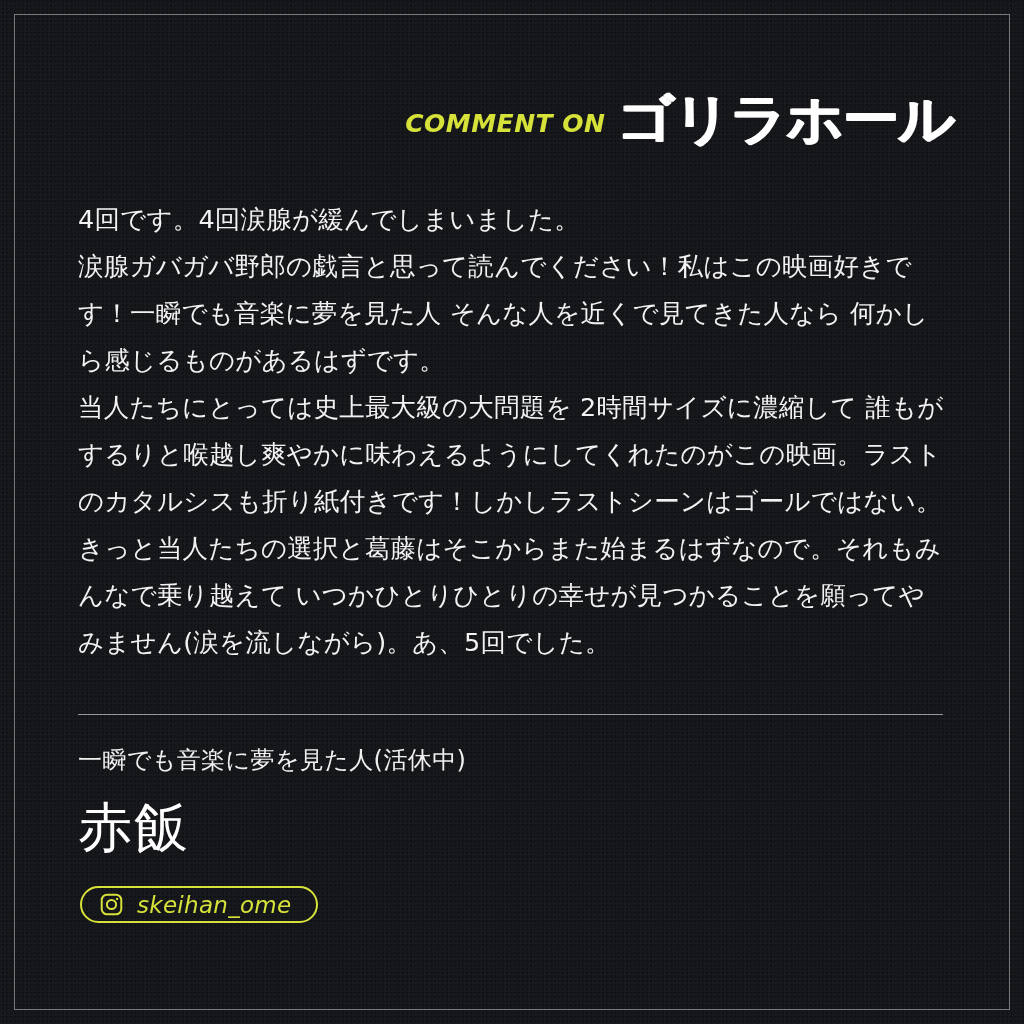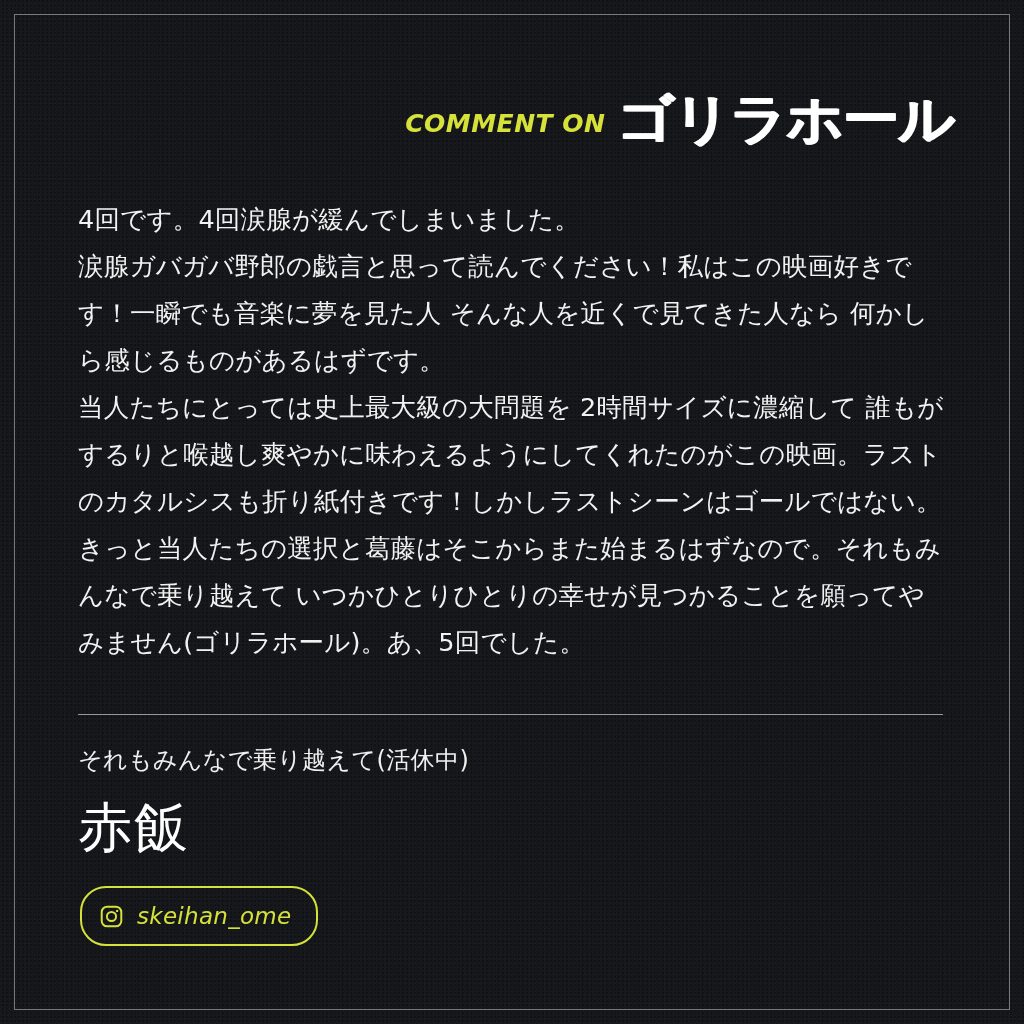--- a/index.html
+++ b/index.html
@@ -126,21 +126,21 @@
     color: #ffffff;
     letter-spacing: 2px;
     text-align: right;
   }
 
   
   .ig-pill {
     position: absolute;
     top: 882px;
     left: 2px;
-    height: 60px;
+    height: 37px;
     box-sizing: border-box;
     border: 2px solid #d6e23a;
     border-radius: 26px;
     display: inline-flex;
     align-items: center;
     gap: 13px;
     padding: 0 24px 0 17px;
   }
   .ig-icon {
     width: 25px;
@@ -165,25 +165,25 @@
 
   <div class="content">
 
     <div class="header">
       <div class="comment-on">COMMENT ON</div>
       <div class="brand">ゴリラホール</div>
     </div>
 
     <div class="body-text">4回です。4回涙腺が緩んでしまいました。
 涙腺ガバガバ野郎の戯言と思って読んでください！私はこの映画好きです！一瞬でも音楽に夢を見た人 そんな人を近くで見てきた人なら 何かしら感じるものがあるはずです。
-当人たちにとっては史上最大級の大問題を 2時間サイズに濃縮して 誰もがするりと喉越し爽やかに味わえるようにしてくれたのがこの映画。ラストのカタルシスも折り紙付きです！しかしラストシーンはゴールではない。きっと当人たちの選択と葛藤はそこからまた始まるはずなので。それもみんなで乗り越えて いつかひとりひとりの幸せが見つかることを願ってやみません(ゴリラホール)。あ、5回でした。</div>
+当人たちにとっては史上最大級の大問題を 2時間サイズに濃縮して 誰もがするりと喉越し爽やかに味わえるようにしてくれたのがこの映画。ラストのカタルシスも折り紙付きです！しかしラストシーンはゴールではない。きっと当人たちの選択と葛藤はそこからまた始まるはずなので。それもみんなで乗り越えて いつかひとりひとりの幸せが見つかることを願ってやみません(涙を流しながら)。あ、5回でした。</div>
 
     <div class="divider"></div>
 
-    <div class="affiliation">それもみんなで乗り越えて(活休中)</div>
+    <div class="affiliation">一瞬でも音楽に夢を見た人(活休中)</div>
 
     <div class="person-name">赤飯</div>
 
     <div class="ig-pill">
       <span class="ig-icon-wrap">
         <svg class="ig-icon" viewBox="0 0 24 24" fill="none" stroke="#d6e23a" stroke-width="1.9" stroke-linecap="round" stroke-linejoin="round" aria-hidden="true">
           <rect x="2.6" y="2.6" width="18.8" height="18.8" rx="5.2" ry="5.2"></rect>
           <circle cx="12" cy="12" r="4.4"></circle>
           <circle cx="17.4" cy="6.6" r="1.15" fill="#d6e23a" stroke="none"></circle>
         </svg>

